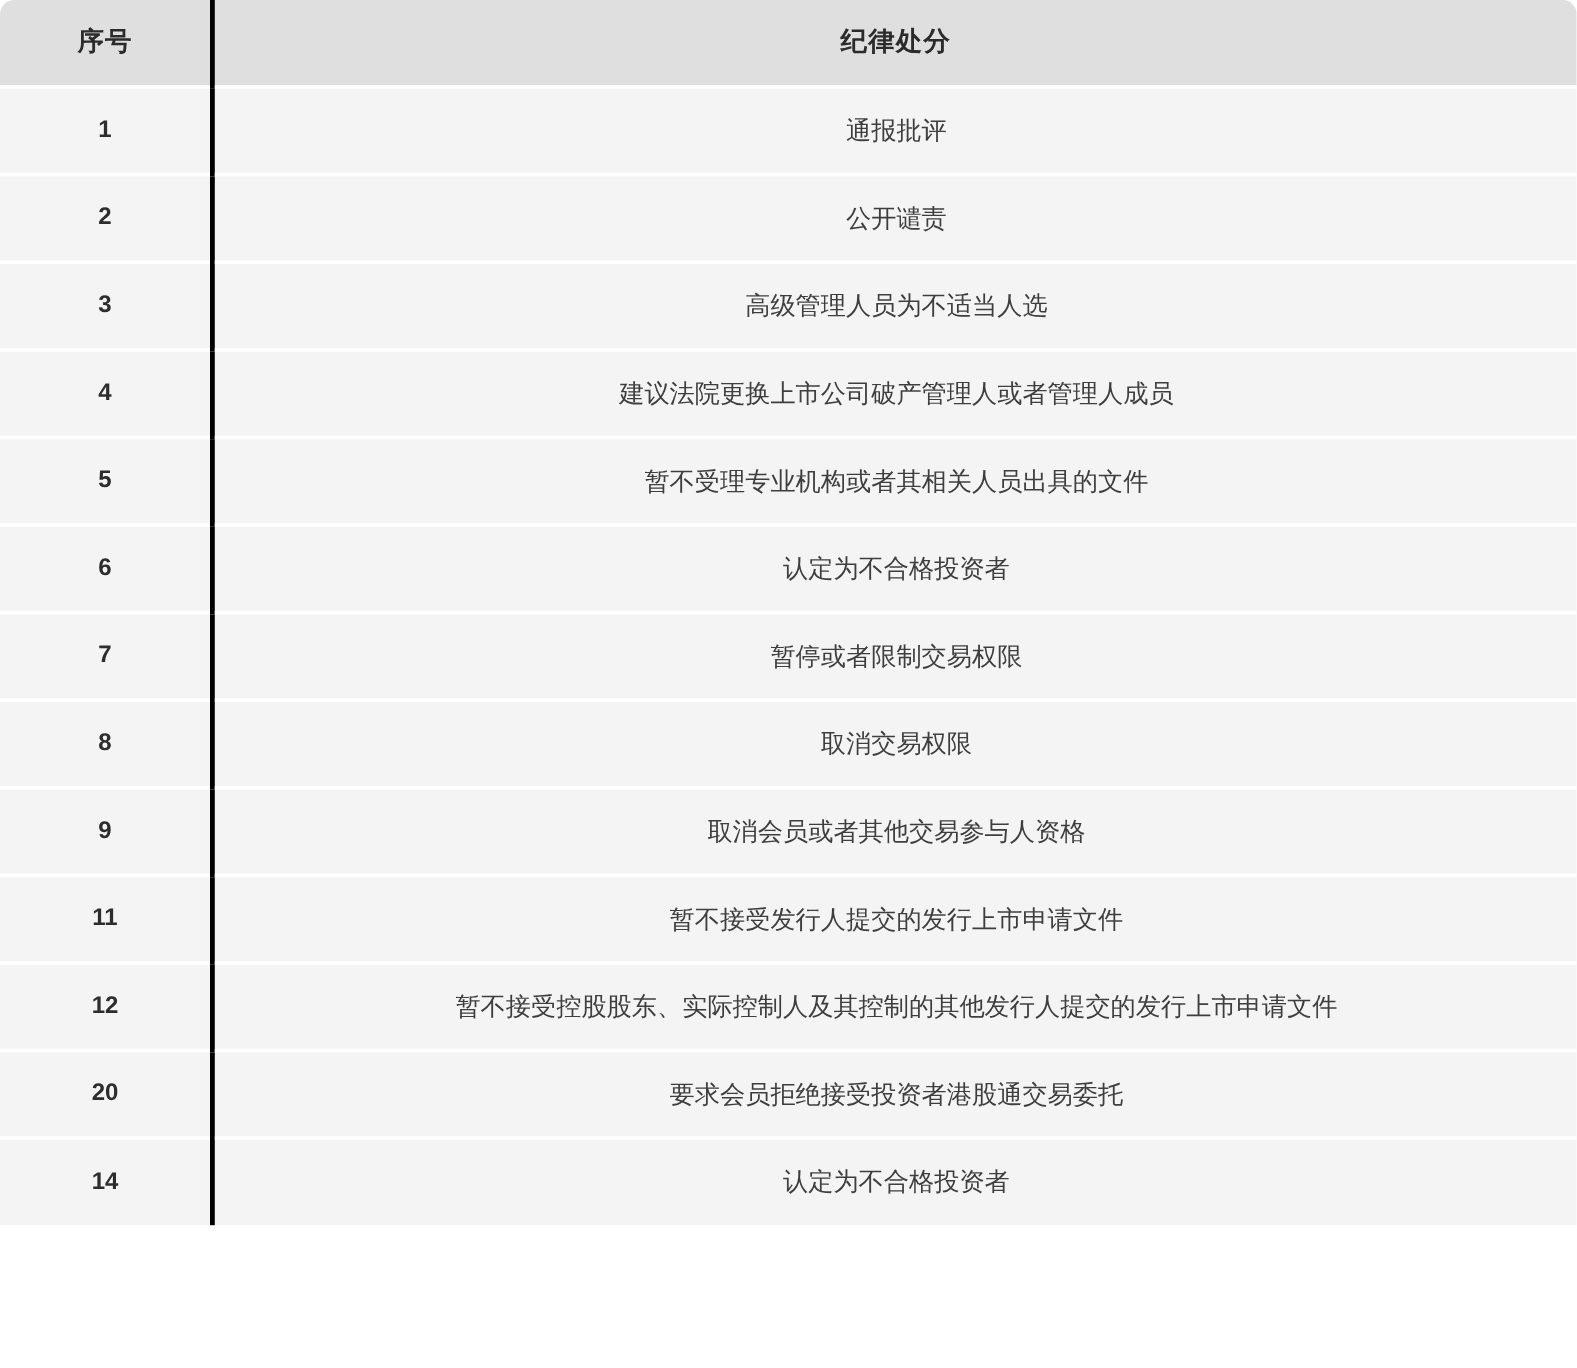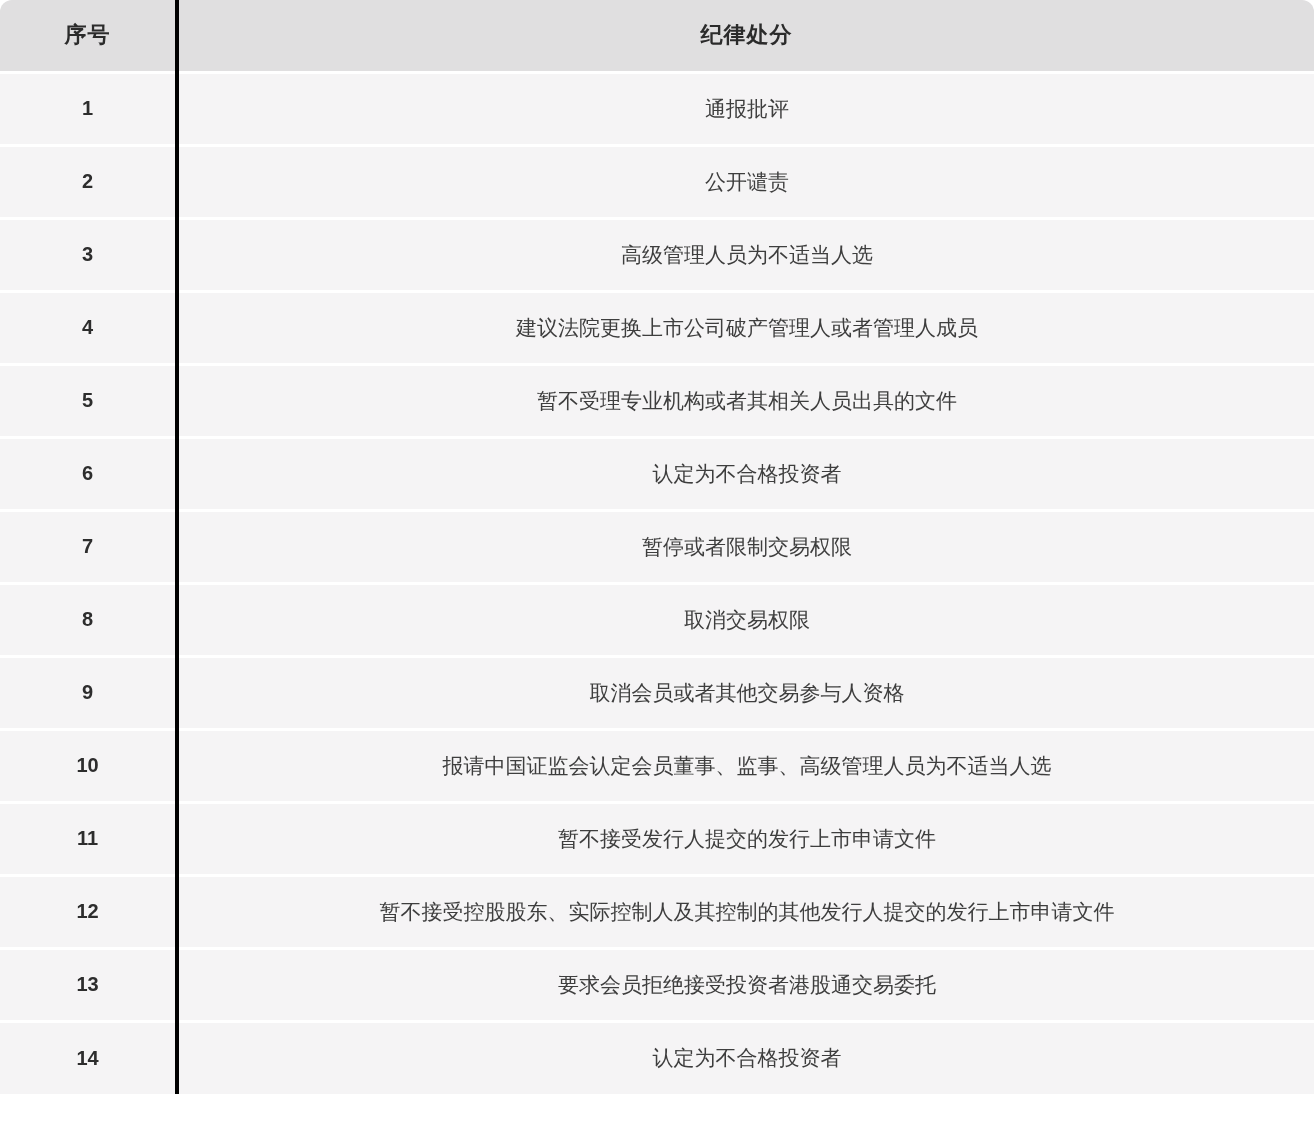--- a/index.html
+++ b/index.html
@@ -115,37 +115,33 @@
   <tr>
     <td class="col-no">8</td>
     <td class="col-text">取消交易权限</td>
   </tr>
 
   <tr>
     <td class="col-no">9</td>
     <td class="col-text">取消会员或者其他交易参与人资格</td>
   </tr>
 
-  <tr>
-    <td class="col-no">10</td>
-    <td class="col-text">报请中国证监会认定会员董事、监事、高级管理人员为不适当人选</td>
-  </tr>
 
   <tr>
     <td class="col-no">11</td>
     <td class="col-text">暂不接受发行人提交的发行上市申请文件</td>
   </tr>
 
   <tr>
     <td class="col-no">12</td>
     <td class="col-text">暂不接受控股股东、实际控制人及其控制的其他发行人提交的发行上市申请文件</td>
   </tr>
 
   <tr>
-    <td class="col-no">13</td>
+    <td class="col-no">20</td>
     <td class="col-text">要求会员拒绝接受投资者港股通交易委托</td>
   </tr>
 
   <tr>
     <td class="col-no">14</td>
     <td class="col-text">认定为不合格投资者</td>
   </tr>
 </tbody>
   </table>
 </div>

